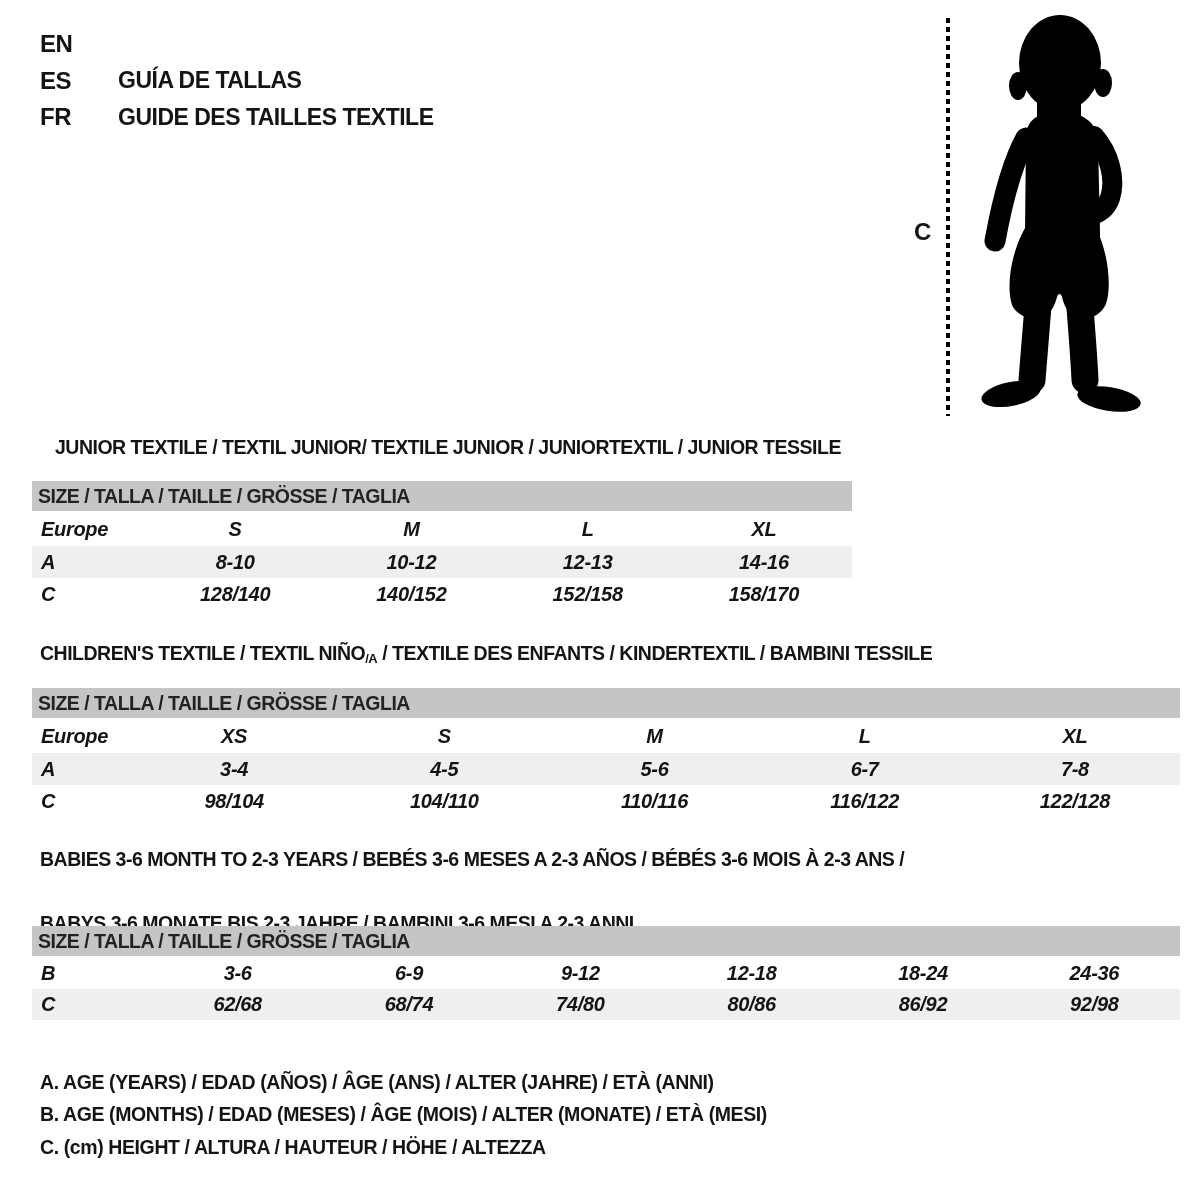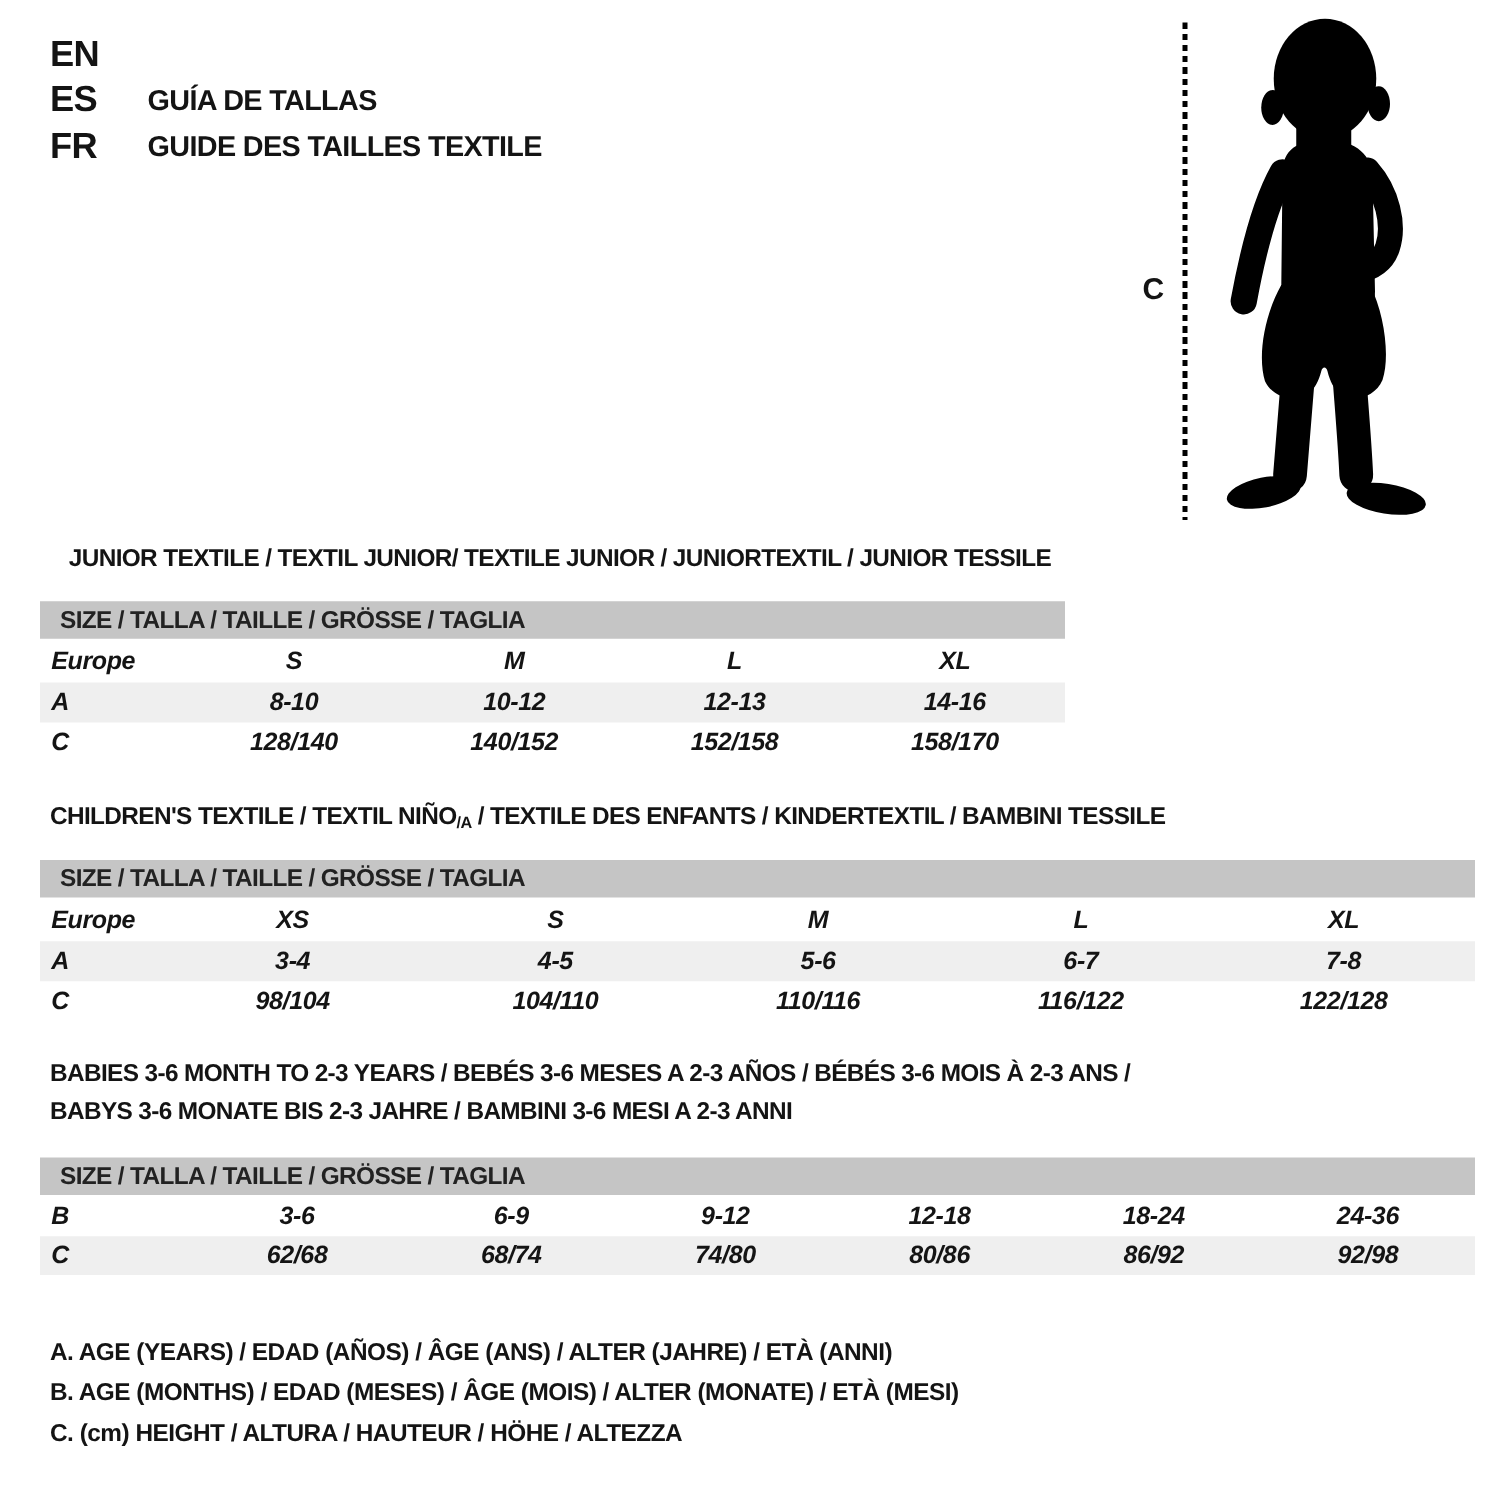--- a/index.html
+++ b/index.html
@@ -5,37 +5,37 @@
   * { margin:0; padding:0; box-sizing:border-box; }
   html,body { background:#ffffff; }
   body {
     width:1200px; height:1200px; position:relative; overflow:hidden;
     font-family:"Liberation Sans", sans-serif; font-weight:700; color:#141414;
   }
   .abs { position:absolute; }
 
   
   .lang-row { display:flex; height:36.5px; align-items:center; white-space:nowrap; }
-  .lang-code  { width:78px; font-size:29px; letter-spacing:-0.5px; }
+  .lang-code  { width:78px; font-size:24px; letter-spacing:-0.5px; }
   .lang-label { font-size:23px; letter-spacing:-0.5px; }
 
   
   .measure-line {
     width:4px; height:398px;
     background:repeating-linear-gradient(to bottom, #000 0 5px, transparent 5px 9px);
   }
   .height-label { font-size:24px; }
 
   
   .section-title { font-size:19.5px; letter-spacing:-0.5px; white-space:nowrap; }
   .title-sub { font-size:13px; vertical-align:-3px; }
 
   
   .size-bar {
-    background:#c5c5c5; height:30px; line-height:30px; padding-left:16px;
+    background:#c5c5c5; height:30px; line-height:30px; padding-left:6px;
     font-size:19.5px; letter-spacing:-0.5px; color:#222;
   }
 
   
   .grid { display:grid; align-items:center; font-size:20px; letter-spacing:-0.3px; white-space:nowrap;font-style:italic; }
   .grid .c0 { text-align:left; padding-left:9px; }
   .grid .cc { text-align:center; }
   .junior-cols   { grid-template-columns:115px repeat(4, 1fr); }
   .children-cols { grid-template-columns:97px  repeat(5, 1fr); }
   .babies-cols   { grid-template-columns:120px repeat(6, 1fr); }
@@ -136,21 +136,21 @@
 <div class="abs grid children-cols" style="left:32px; top:785px; width:1148px; height:32px;">
   <div class="c0">C</div>
   <div class="cc">98/104</div>
   <div class="cc">104/110</div>
   <div class="cc">110/116</div>
   <div class="cc">116/122</div>
   <div class="cc">122/128</div>
 </div>
 
 <div class="abs section-title" style="left:40px; top:848px;">BABIES 3-6 MONTH TO 2-3 YEARS / BEBÉS 3-6 MESES A 2-3 AÑOS / BÉBÉS 3-6 MOIS À 2-3 ANS /</div>
-<div class="abs section-title" style="left:40px; top:878px;text-align:center;">BABYS 3-6 MONATE BIS 2-3 JAHRE / BAMBINI 3-6 MESI A 2-3 ANNI</div>
+<div class="abs section-title" style="left:40px; top:912px;text-align:center;">BABYS 3-6 MONATE BIS 2-3 JAHRE / BAMBINI 3-6 MESI A 2-3 ANNI</div>
 <div class="abs size-bar" style="left:32px; top:926px; width:1148px;">SIZE / TALLA / TAILLE / GRÖSSE / TAGLIA</div>
 <div class="abs grid babies-cols" style="left:32px; top:958px; width:1148px; height:31px;">
   <div class="c0">B</div>
   <div class="cc">3-6</div>
   <div class="cc">6-9</div>
   <div class="cc">9-12</div>
   <div class="cc">12-18</div>
   <div class="cc">18-24</div>
   <div class="cc">24-36</div>
 </div>

